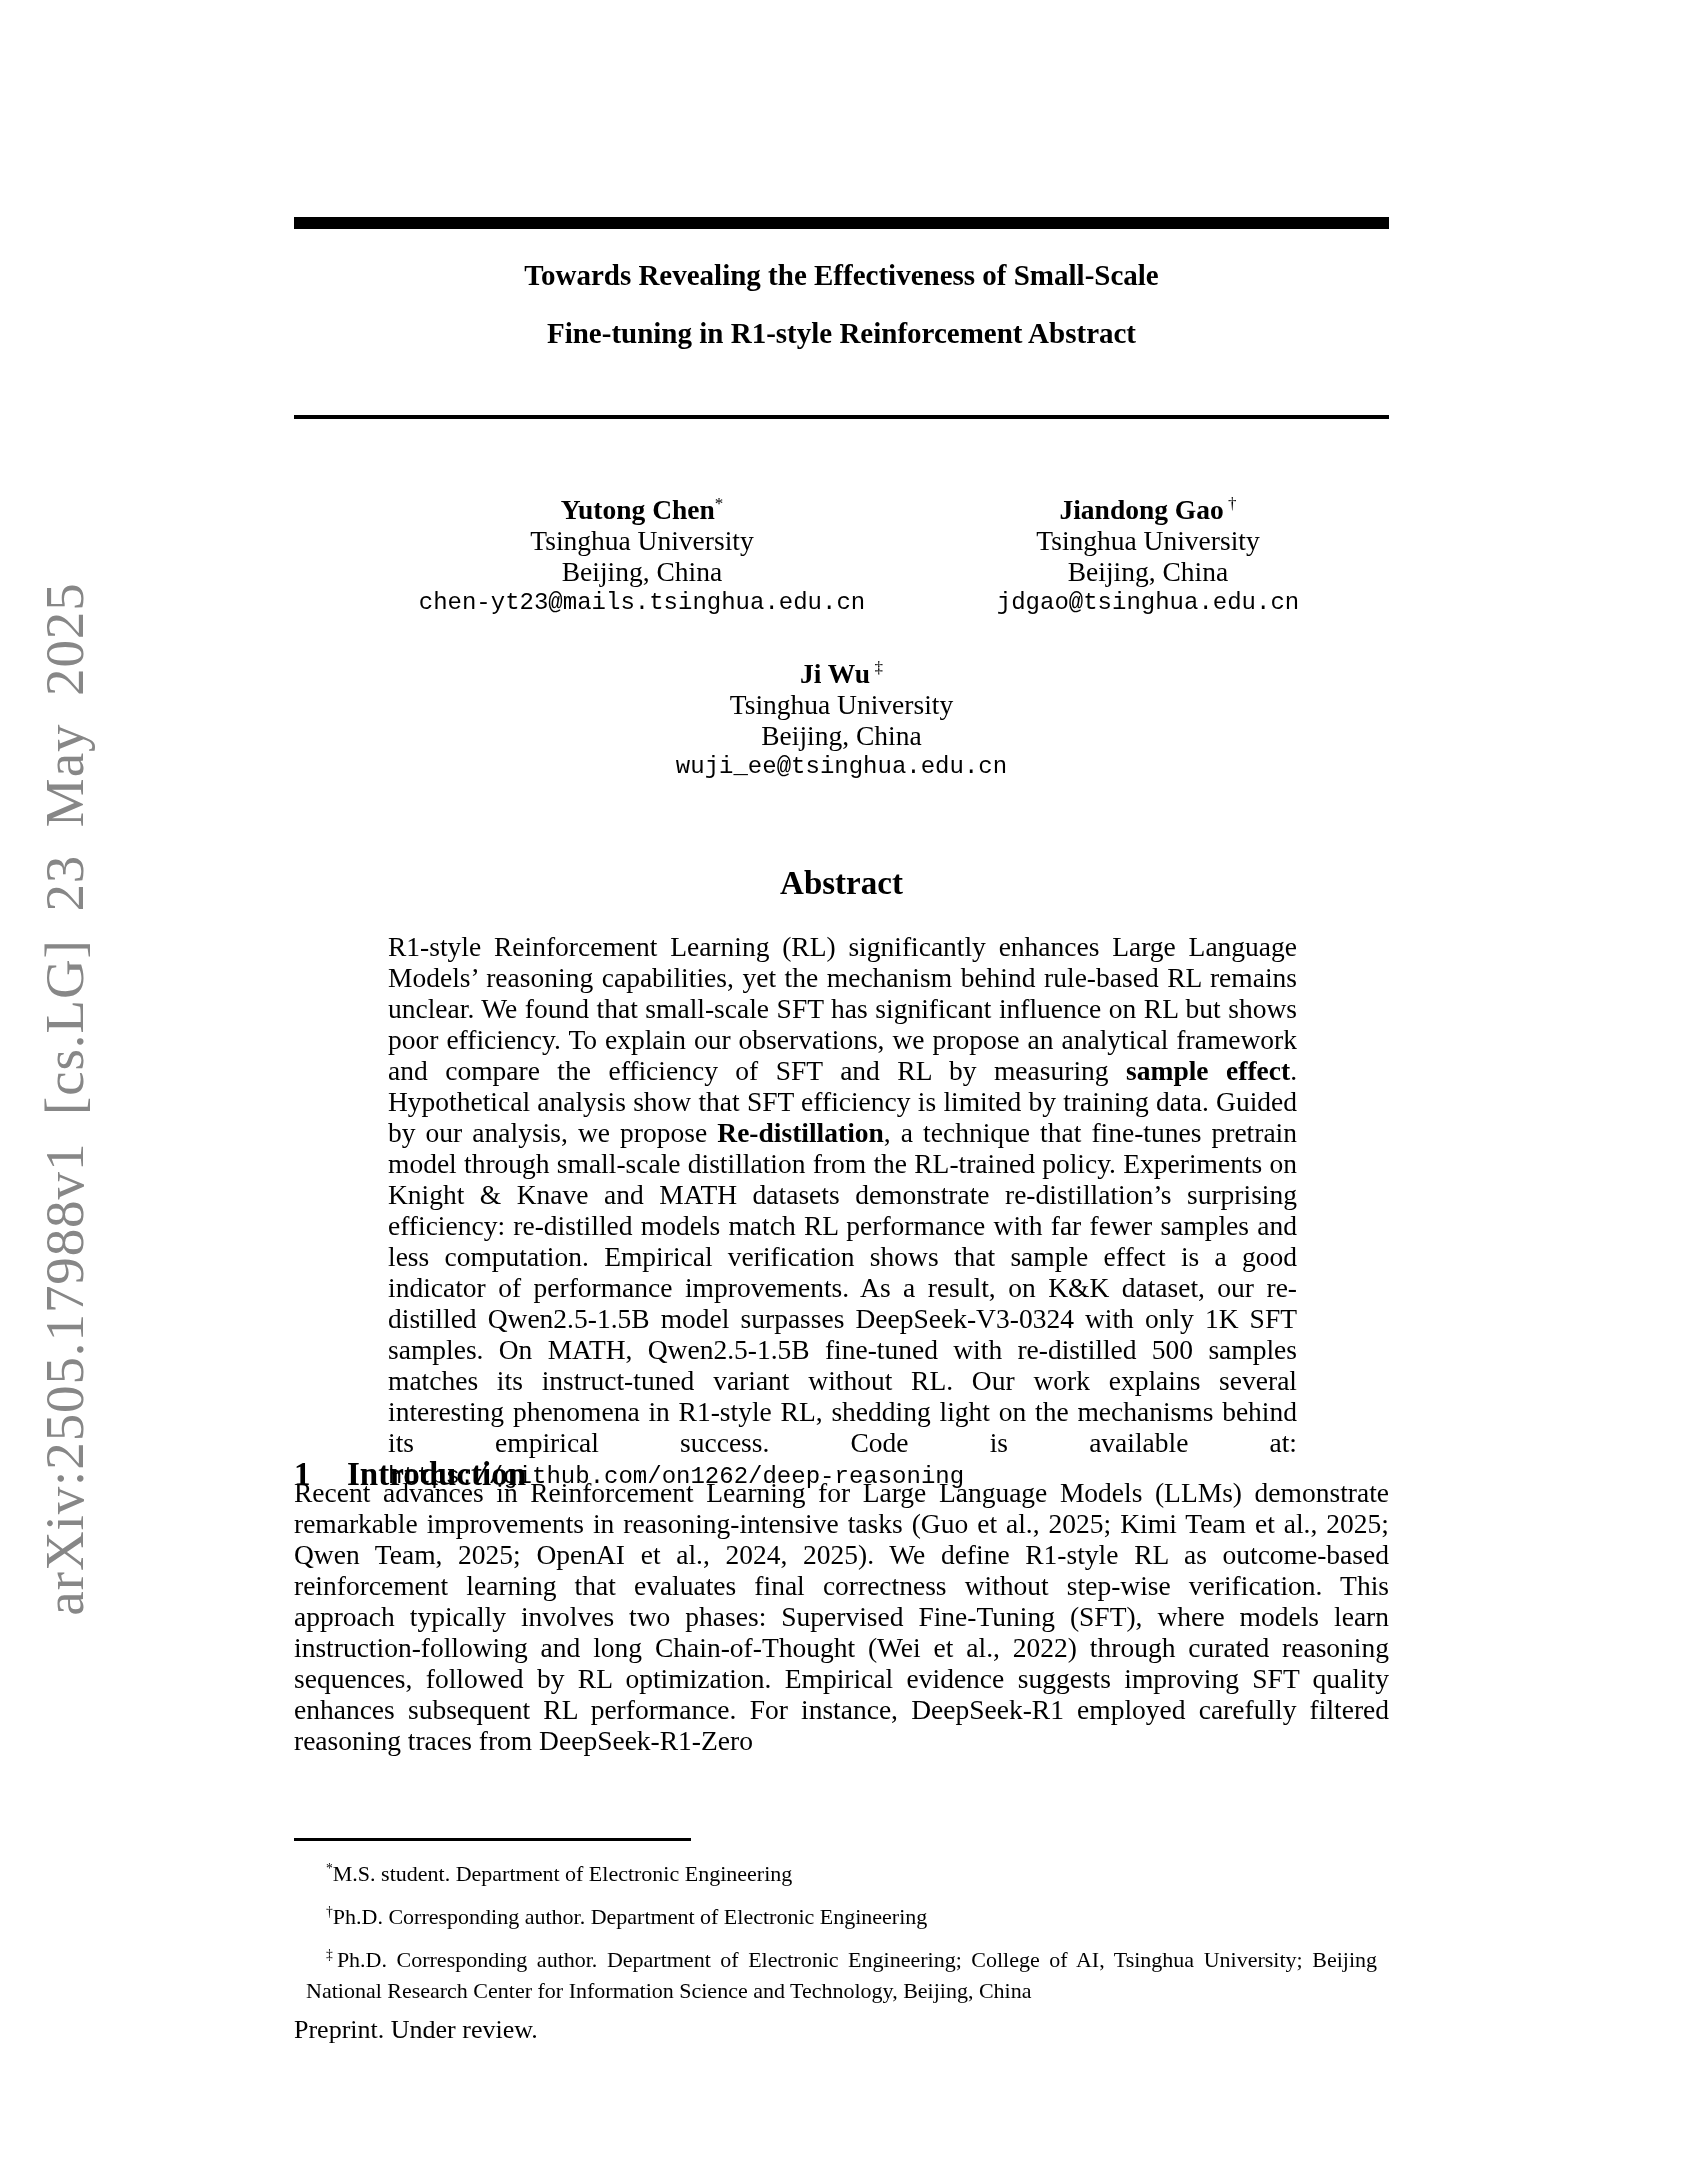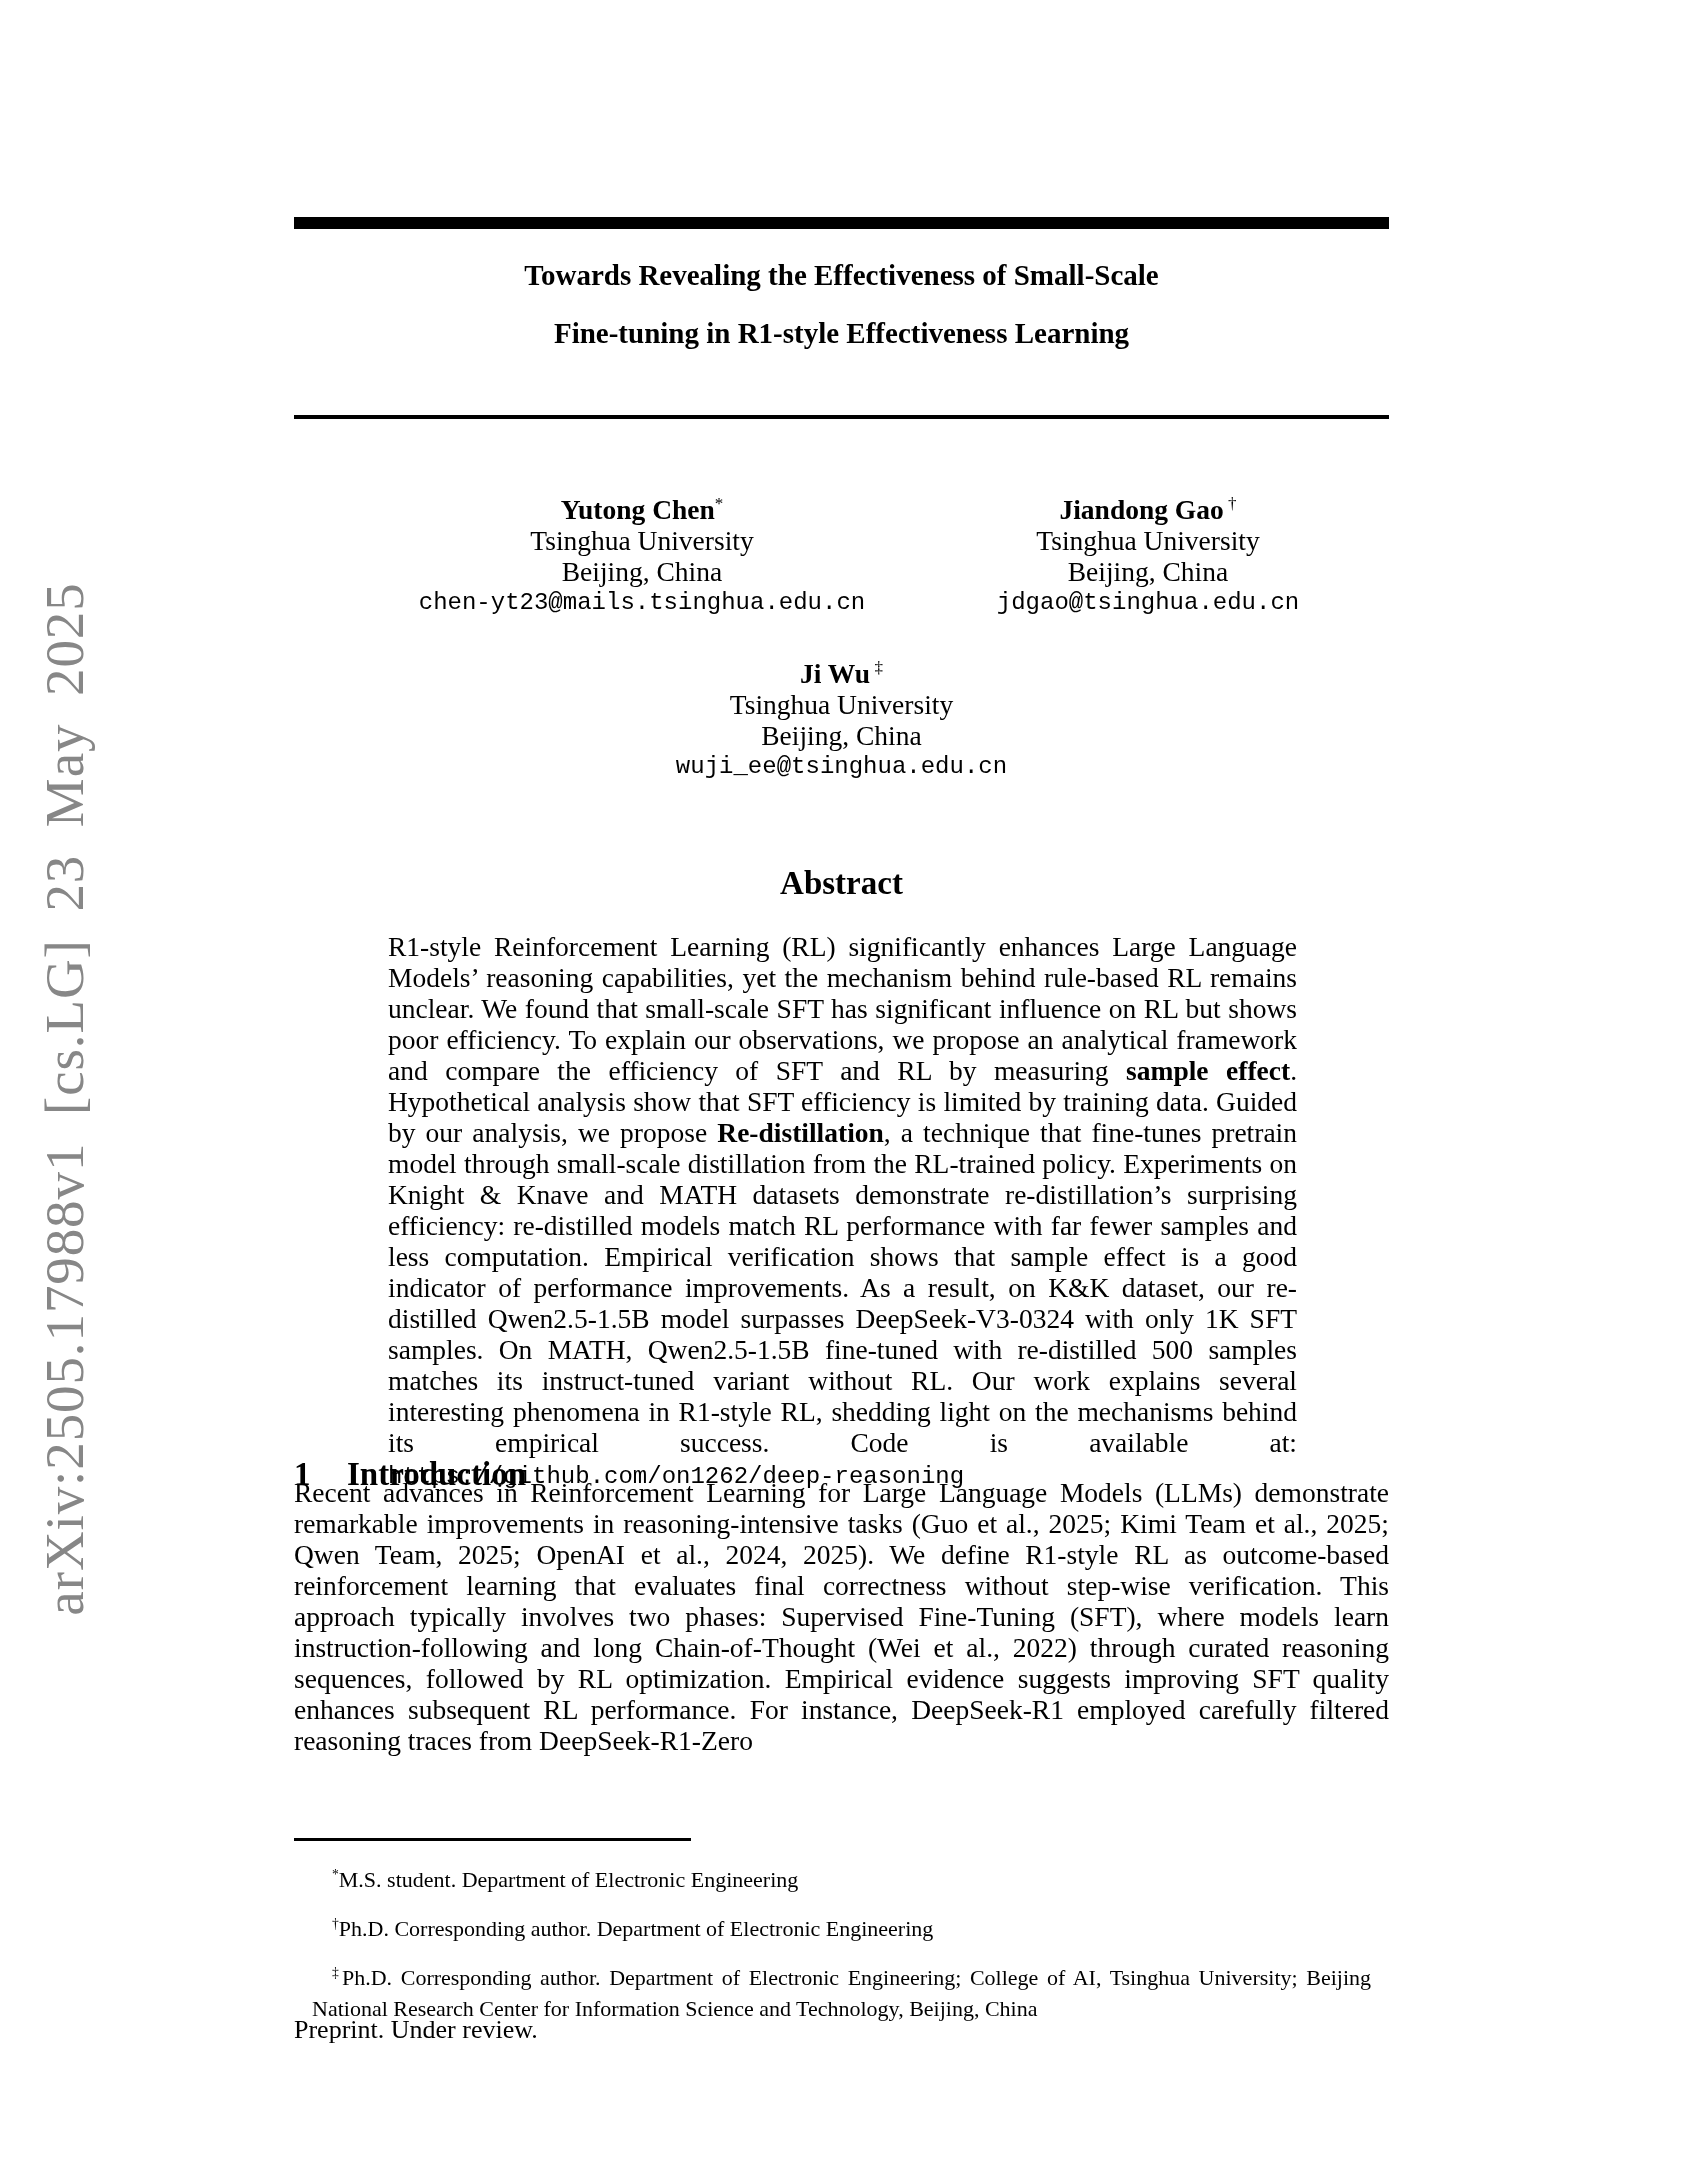--- a/index.html
+++ b/index.html
@@ -146,21 +146,21 @@
   }
   .footnotes {
     position: absolute;
     top: 1846px;
     left: 0;
     width: 1095px;
     font-size: 22px;
     line-height: 31px;
   }
   .footnote {
-    margin: 18px;
+    margin: 12px;
     text-indent: 20px;
     text-align: justify;
   }
   .preprint {
     position: absolute;
     top: 2015px;
     left: 0;
     font-size: 26px;
   }
 </style>
@@ -168,21 +168,21 @@
 <body>
 
 <div class="watermark">arXiv:2505.17988v1 [cs.LG] 23 May 2025</div>
 
 <div class="page">
 
   <div class="rule-thick"></div>
 
   <div class="title">
     <div>Towards Revealing the Effectiveness of Small-Scale</div>
-    <div>Fine-tuning in R1-style Effectiveness Learning</div>
+    <div>Fine-tuning in R1-style Reinforcement Abstract</div>
   </div>
 
   <div class="rule-thin"></div>
 
   <div class="authors-row">
     <div class="author-col">
       <div><span class="author-name">Yutong Chen</span><sup>*</sup></div>
       <div>Tsinghua University</div>
       <div>Beijing, China</div>
       <div class="author-email">chen-yt23@mails.tsinghua.edu.cn</div>

